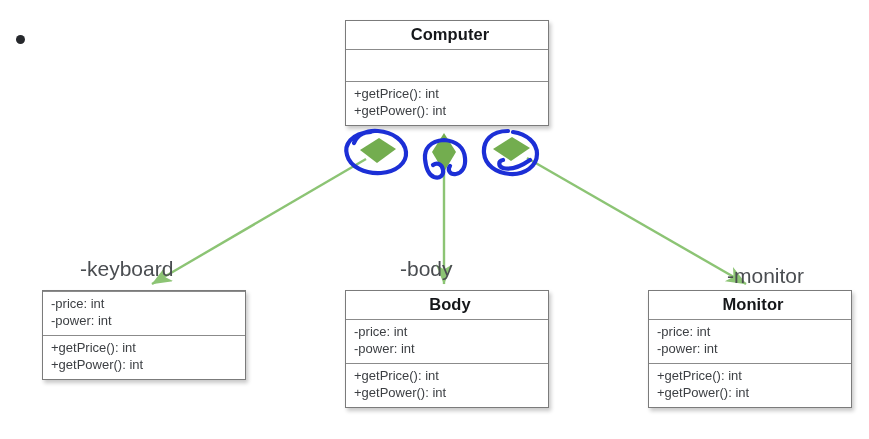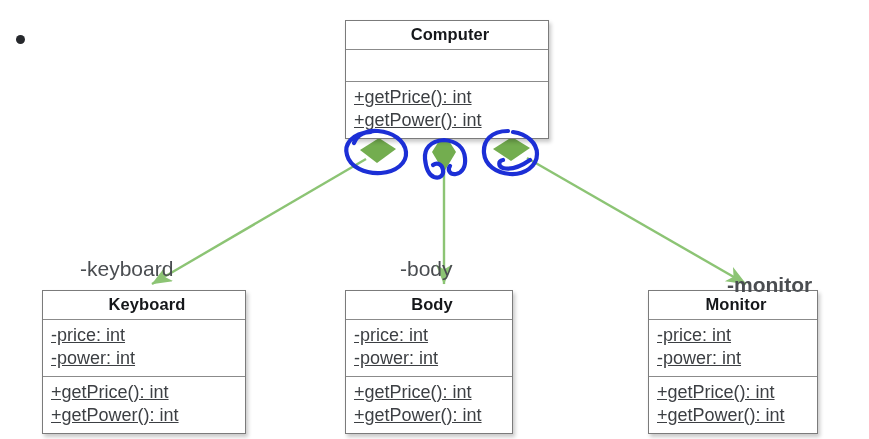--- a/index.html
+++ b/index.html
@@ -57,25 +57,24 @@
     letter-spacing: .1px;
   }
   .uml-sep {
     height: 0;
     border-top: 1.4px solid #8b8b8b;
   }
   .uml-compartment {
     padding: 4px 0 5px 8px;
   }
   .uml-row {
-    font-size: 18px;
+    font-size: 13px;
     color: #3c3f43;
     line-height: 1.30;
     white-space: nowrap;
-    text-decoration: underline;
   }
 
   
   .edge-label {
     position: absolute;
     font-size: 21px;
     color: #4a4d51;
     white-space: nowrap;
     z-index: 6;
   }
@@ -119,62 +118,61 @@
     <g>
       <line x1="527" y1="158" x2="746" y2="284" stroke="#8CC474" stroke-width="2.4" marker-end="url(#ah)"></line>
       <polygon points="493,149 512,137 530,148 511,161" fill="#73AD4F"></polygon>
     </g>
   </svg>
 
   <div class="edge-label" style="left:80px; top:257px;">-keyboard</div>
 
   <div class="edge-label" style="left:400px; top:257px;">-body</div>
 
-  <div class="edge-label" style="left:727px; top:273px;font-weight:bold;">-monitor</div>
+  <div class="edge-label" style="left:727px; top:264px;">-monitor</div>
 
   <div class="uml-class" style="left:345px; top:20px; width:204px;">
     <div class="uml-name">Computer</div>
     <div class="uml-sep"></div>
     <div class="uml-compartment" style="height:22px;"></div>
     <div class="uml-sep"></div>
     <div class="uml-compartment">
       <div class="uml-row">+getPrice(): int</div>
       <div class="uml-row">+getPower(): int</div>
     </div>
   </div>
 
   <div class="uml-class" style="left:42px; top:290px; width:204px;">
-    <div class="uml-name">Keyboard</div>
     <div class="uml-sep"></div>
     <div class="uml-compartment">
       <div class="uml-row">-price: int</div>
       <div class="uml-row">-power: int</div>
     </div>
     <div class="uml-sep"></div>
     <div class="uml-compartment">
       <div class="uml-row">+getPrice(): int</div>
       <div class="uml-row">+getPower(): int</div>
     </div>
   </div>
 
-  <div class="uml-class" style="left:345px; top:290px; width:168px;">
+  <div class="uml-class" style="left:345px; top:290px; width:204px;">
     <div class="uml-name">Body</div>
     <div class="uml-sep"></div>
     <div class="uml-compartment">
       <div class="uml-row">-price: int</div>
       <div class="uml-row">-power: int</div>
     </div>
     <div class="uml-sep"></div>
     <div class="uml-compartment">
       <div class="uml-row">+getPrice(): int</div>
       <div class="uml-row">+getPower(): int</div>
     </div>
   </div>
 
-  <div class="uml-class" style="left:648px; top:290px; width:170px;">
+  <div class="uml-class" style="left:648px; top:290px; width:204px;">
     <div class="uml-name">Monitor</div>
     <div class="uml-sep"></div>
     <div class="uml-compartment">
       <div class="uml-row">-price: int</div>
       <div class="uml-row">-power: int</div>
     </div>
     <div class="uml-sep"></div>
     <div class="uml-compartment">
       <div class="uml-row">+getPrice(): int</div>
       <div class="uml-row">+getPower(): int</div>

